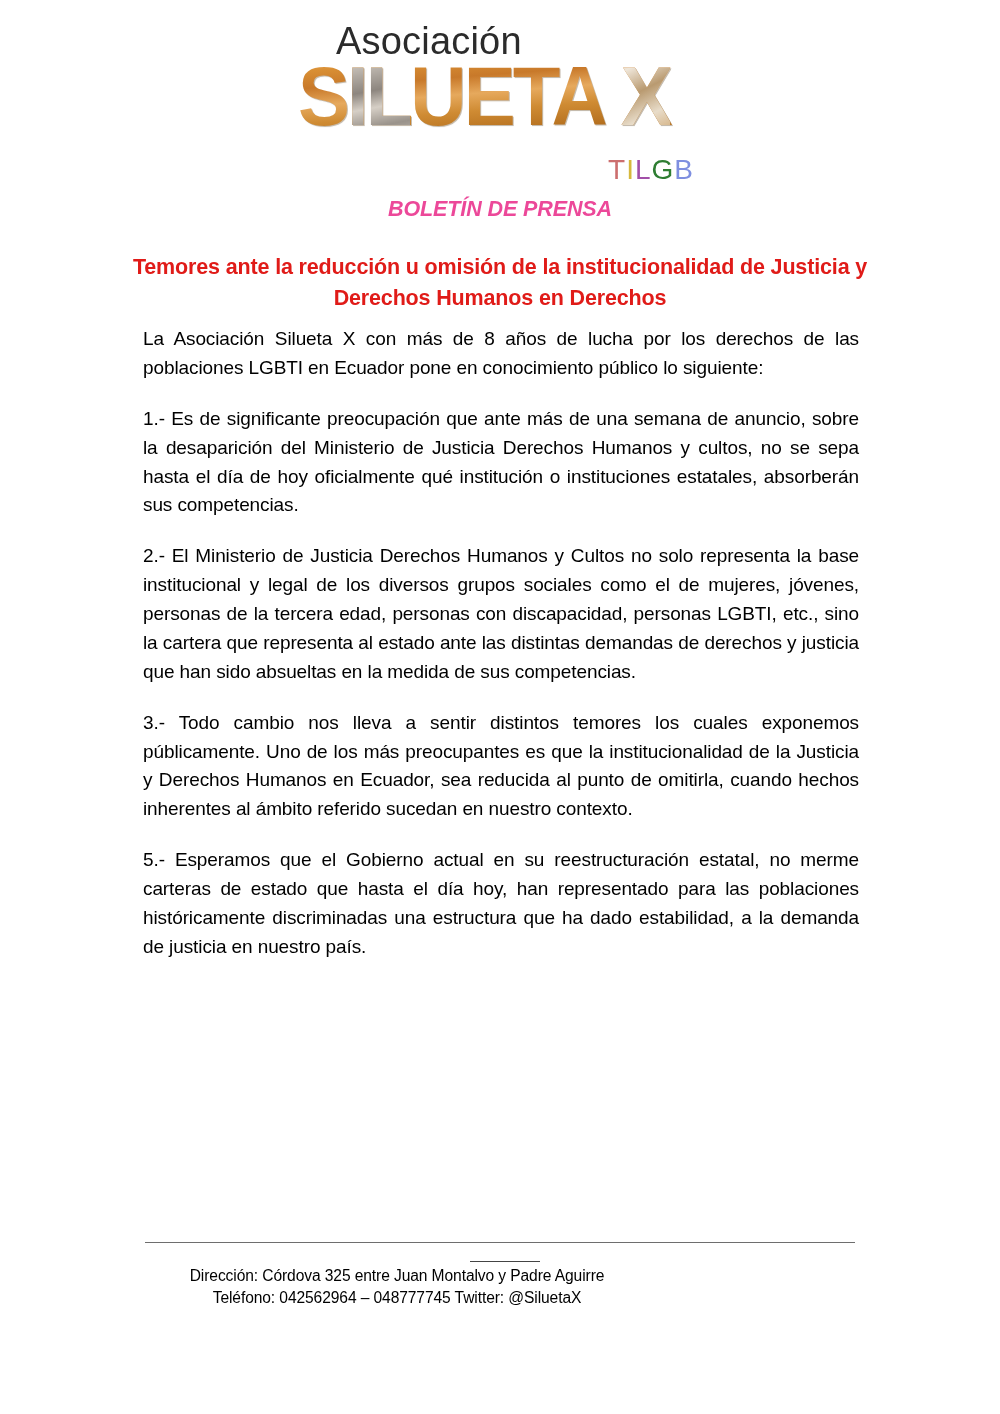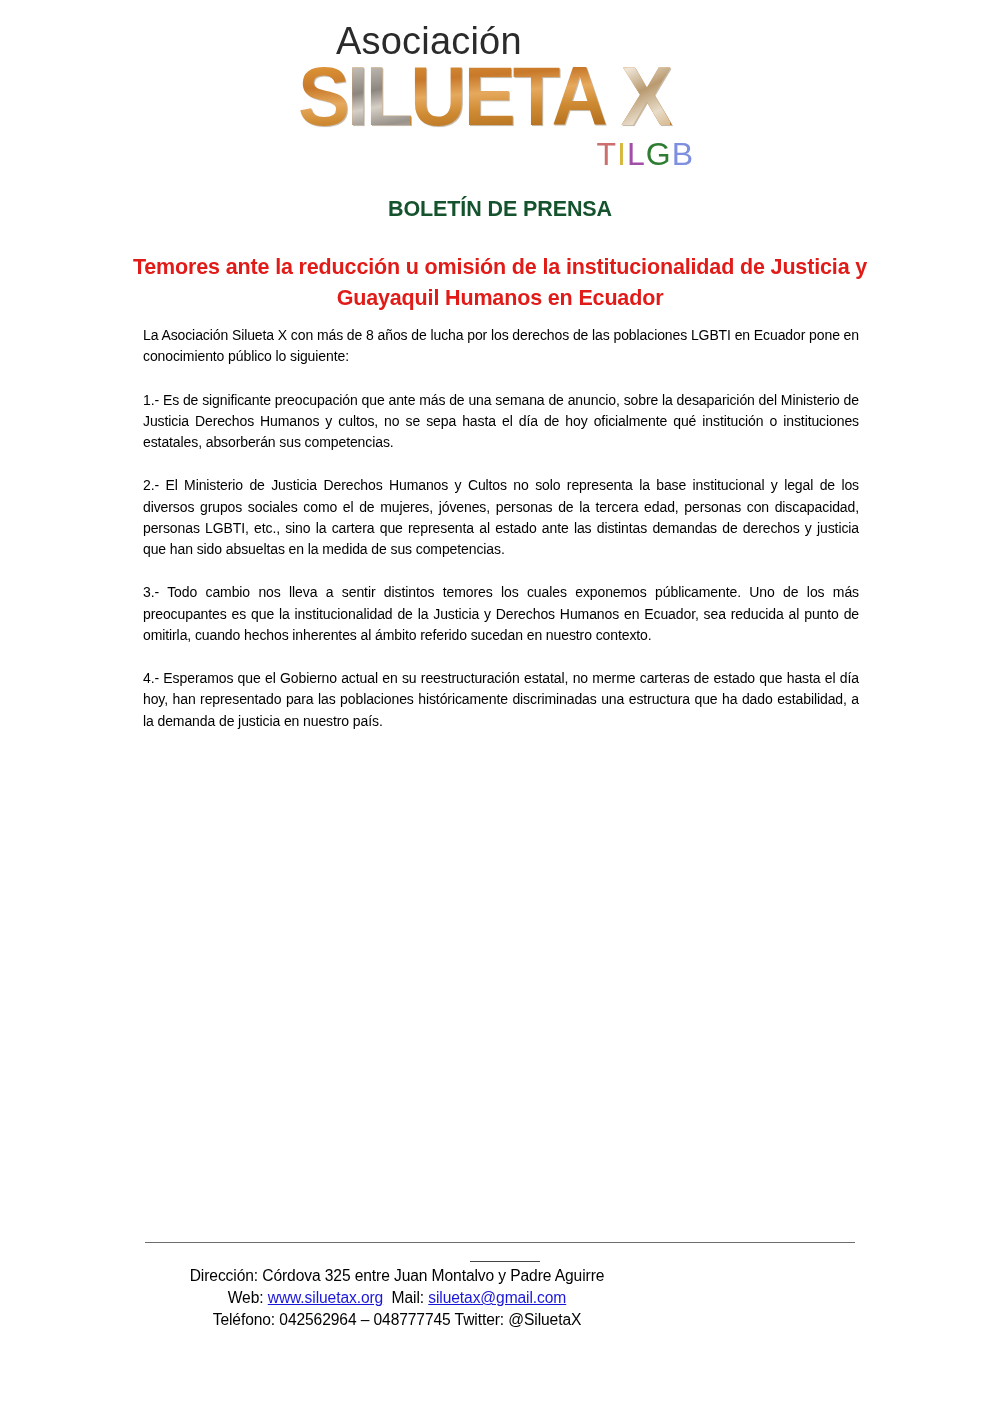--- a/index.html
+++ b/index.html
@@ -94,25 +94,25 @@
         #b99a70 48%,
         #e8dcc9 70%,
         #c99a5c 100%);
     -webkit-background-clip: text;
     background-clip: text;
     color: transparent;
     -webkit-text-fill-color: transparent;
   }
   .logo-tilgb {
     text-align: right;
-    font-size: 32px;
+    font-size: 28px;
     font-weight: 400;
     letter-spacing: 1px;
     line-height: 1;
-    margin-top: 2px;
+    margin-top: 20px;
     padding-right: 6px;
     font-family: "Liberation Sans", sans-serif;
   }
   .logo-tilgb span { display: inline; }
 
   
   .doc-title {
     position: absolute;
     left: 0;
     top: 198px;
@@ -137,21 +137,21 @@
 
   
   .body-area {
     position: absolute;
     left: 143px;
     top: 325px;
     width: 716px;
   }
   p.para {
     margin: 0 0 22px 0;
-    font-size: 14px;
+    font-size: 19px;
     line-height: 1.52;
     text-align: justify;
     text-justify: inter-word;
     letter-spacing: -0.1px;
     color: #000;
   }
   p.para:last-child { margin-bottom: 0; }
 
   .signoff {
     position: absolute;
@@ -204,38 +204,37 @@
 <div class="page">
 
   <div class="logo-block">
     <div class="logo-inner">
       <div class="logo-asociacion">Asociación</div>
       <div class="logo-main"><span>S</span><span class="si-hl">IL</span><span>UETA</span><span class="x-hl"> X</span></div>
       <div class="logo-tilgb"><span id="tilgb-t" style="color: rgb(204, 110, 110);">T</span><span id="tilgb-i" style="color: rgb(214, 184, 60);">I</span><span id="tilgb-l" style="color: rgb(162, 79, 168);">L</span><span id="tilgb-g" style="color: rgb(46, 125, 50);">G</span><span id="tilgb-b" style="color: rgb(126, 143, 224);">B</span></div>
     </div>
   </div>
 
-  <div class="doc-title" id="doc-title" style="color: #14532d;">BOLETÍN DE PRENSA</div>
-
-  <div class="doc-subtitle" id="doc-subtitle" style="color: rgb(224, 27, 24);">Temores ante la reducción u omisión de la institucionalidad de Justicia y Guayaquil Humanos en Ecuador</div>
+  <div class="doc-title" id="doc-title" style="color: #ec4899; font-style: italic;">BOLETÍN DE PRENSA</div>
+
+  <div class="doc-subtitle" id="doc-subtitle" style="color: rgb(224, 27, 24);">Temores ante la reducción u omisión de la institucionalidad de Justicia y Derechos Humanos en Derechos</div>
 
   <div class="body-area">
     <p class="para">La Asociación Silueta X con más de 8 años de lucha por los derechos de las poblaciones LGBTI en Ecuador pone en conocimiento público lo siguiente:</p>
     <p class="para">1.- Es de significante preocupación que ante más de una semana de anuncio, sobre la desaparición del Ministerio de Justicia Derechos Humanos y cultos, no se sepa hasta el día de hoy oficialmente qué institución o instituciones estatales, absorberán sus competencias.</p>
     <p class="para">2.- El Ministerio de Justicia Derechos Humanos y Cultos no solo representa la base institucional y legal de los diversos grupos sociales como el de mujeres, jóvenes, personas de la tercera edad, personas con discapacidad, personas LGBTI, etc., sino la cartera que representa al estado ante las distintas demandas de derechos y justicia que han sido absueltas en la medida de sus competencias.</p>
     <p class="para">3.- Todo cambio nos lleva a sentir distintos temores los cuales exponemos públicamente. Uno de los más preocupantes es que la institucionalidad de la Justicia y Derechos Humanos en Ecuador, sea reducida al punto de omitirla, cuando hechos inherentes al ámbito referido sucedan en nuestro contexto.</p>
-    <p class="para">4.- Esperamos que el Gobierno actual en su reestructuración estatal, no merme carteras de estado que hasta el día hoy, han representado para las poblaciones históricamente discriminadas una estructura que ha dado estabilidad, a la demanda de justicia en nuestro país.</p>
+    <p class="para">5.- Esperamos que el Gobierno actual en su reestructuración estatal, no merme carteras de estado que hasta el día hoy, han representado para las poblaciones históricamente discriminadas una estructura que ha dado estabilidad, a la demanda de justicia en nuestro país.</p>
   </div>
 
 
   <div class="footer-rule"></div>
   <div class="footer-shortrule"></div>
 
   <div class="footer">
     <span class="footer-line">Dirección: Córdova 325 entre Juan Montalvo y Padre Aguirre</span>
 
-    <span class="footer-line"><span>Web:</span>&nbsp;<a class="flink" href="#" style="color: rgb(26, 22, 216);">www.siluetax.org</a>&nbsp;&nbsp;<span>Mail:</span>&nbsp;<a class="flink" href="#" style="color: rgb(26, 22, 216);">siluetax@gmail.com</a></span>
 
     <span class="footer-line">Teléfono: 042562964 – 048777745 Twitter: @SiluetaX</span>
 
   </div>
 
 </div>
 
 </body></html>

